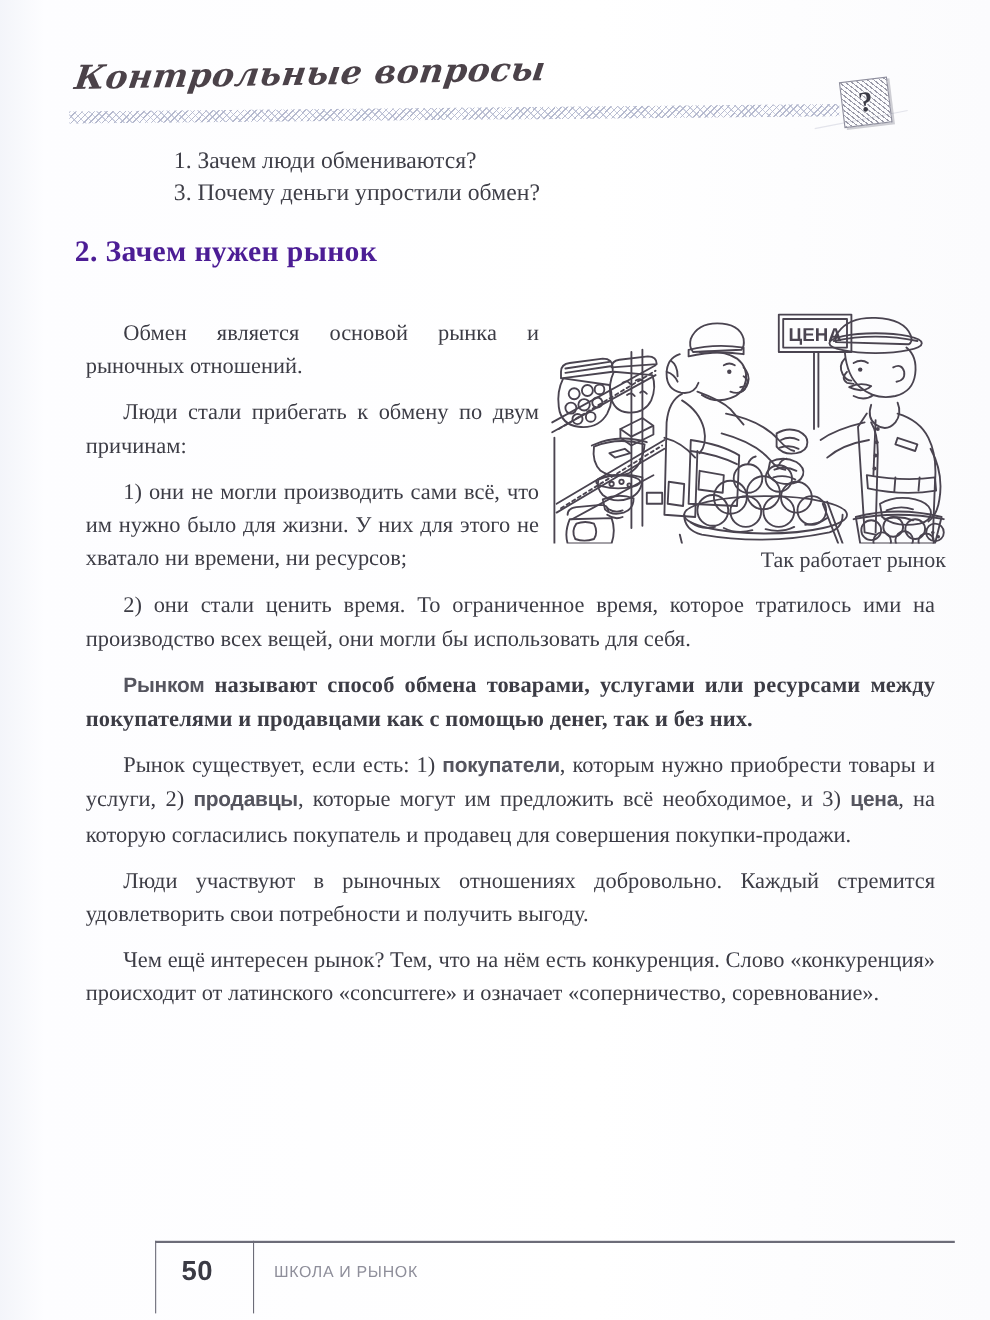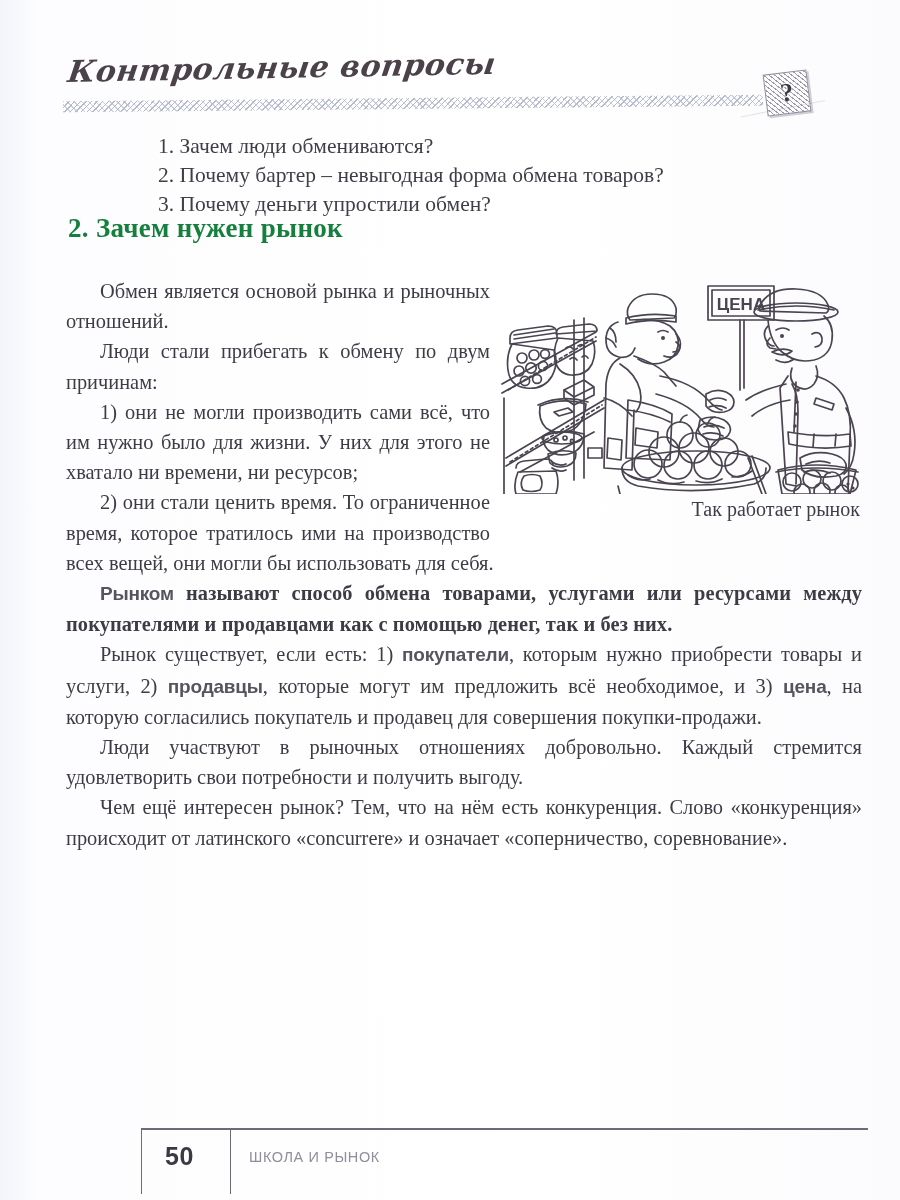--- a/index.html
+++ b/index.html
@@ -114,21 +114,21 @@
   .qlist .qline { white-space: nowrap; }
 
   
   .section-heading {
     position: absolute;
     left: 68px;
     top: 213px;
     font-size: 27px;
     font-weight: 700;
     letter-spacing: .3px;
-    color: #15803d;
+    color: #4c1d95;
   }
 
   
   .figure {
     position: absolute;
     left: 500px;
     top: 272px;
     width: 362px;
   }
   .figure svg { display: block; width: 362px; height: 222px; }
@@ -145,21 +145,21 @@
     position: absolute;
     left: 66px;
     top: 276px;
     width: 796px;
     font-size: 20.4px;
     line-height: 30.2px;
     text-align: justify;
     color: #3c3c45;
     hyphens: manual;
   }
-  .body-text p { margin: 0; text-indent: 34px; }
+  .body-text p { margin: 12px; text-indent: 34px; }
 
   
   .wrap-spacer {
     float: right;
     width: 372px;
     height: 252px;
     shape-outside: content-box;
   }
   
   .term-key {
@@ -237,21 +237,20 @@
     <div class="rubric-rule"></div>
   </div>
 
   <div class="badge-tail"></div>
   <div class="qmark-badge">
     <span>?</span>
   </div>
 
   <div class="qlist">
     <div class="qline">1. Зачем люди обмениваются?</div>
-    <div class="qline">2. Почему бартер – невыгодная форма обмена товаров?</div>
     <div class="qline">3. Почему деньги упростили обмен?</div>
   </div>
 
   <div class="section-heading">2. Зачем нужен рынок</div>
 
   <div class="figure">
     <svg viewBox="0 0 362 222" xmlns="http://www.w3.org/2000/svg">
       <g fill="none" stroke="#4a4450" stroke-width="1.7" stroke-linecap="round" stroke-linejoin="round">
 
         <path d="M2 112 L96 60"></path>

